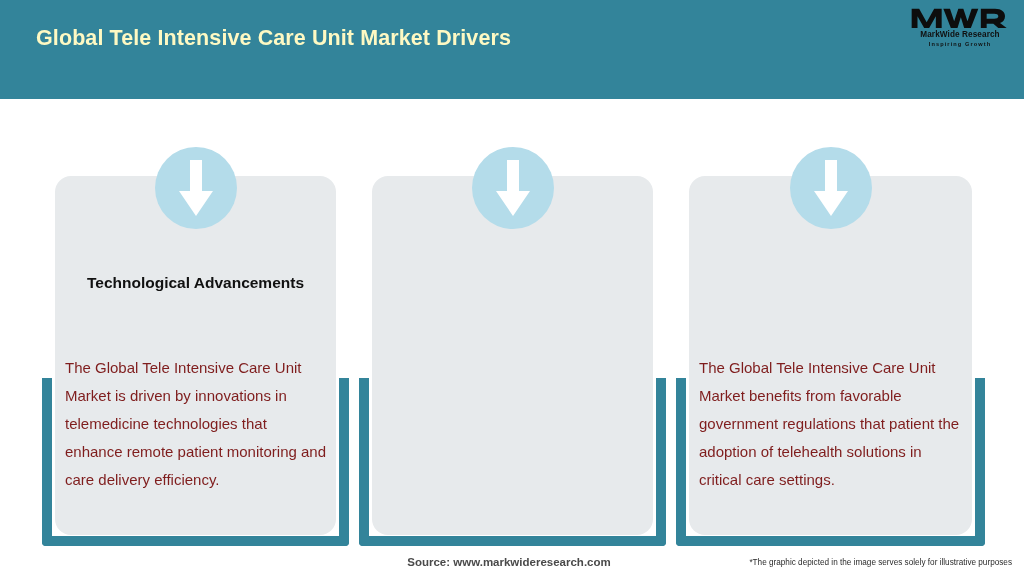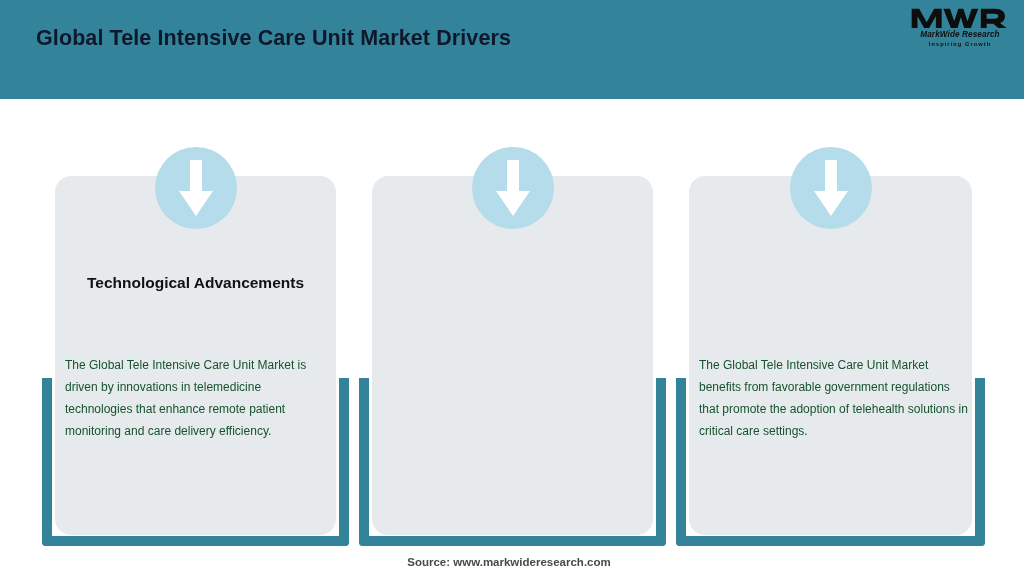--- a/index.html
+++ b/index.html
@@ -11,29 +11,29 @@
   }
   .slide { position:relative; width:1024px; height:576px; background:#ffffff; }
 
   
   .header {
     position:absolute; left:0; top:0; width:1024px; height:99px;
     background:#33849a;
   }
   .header-title {
     position:absolute; left:36px; top:26px;
-    font-size:21.5px; font-weight:bold; color:#0f172a;
+    font-size:21.5px; font-weight:bold; color:#fef9c3;
     letter-spacing:.1px; white-space:nowrap;
   }
   
   .logo { position:absolute; right:14px; top:7px; width:100px; height:46px; text-align:center; }
   .logo-mark { display:block; height:22px; }
   .logo-name {
     font-size:8.2px; font-weight:bold; color:#101010; letter-spacing:.1px;
-    line-height:10px; margin-top:1px; white-space:nowrap;font-style:italic;
+    line-height:10px; margin-top:1px; white-space:nowrap;
   }
   .logo-tag {
     font-size:5.6px; font-weight:bold; color:#101010; letter-spacing:1.1px;
     line-height:8px; white-space:nowrap;
   }
 
   
   .cards { position:absolute; left:0; top:0; width:912px; height:576px; }
 
   .card-wrap { position:absolute; top:147px; }
@@ -57,21 +57,21 @@
   }
   .card-wrap.c2 .card { width:283px; }
 
   .card-title {
     position:absolute; left:14px; right:14px; top:95px;
     text-align:center; font-size:15.5px; font-weight:bold;
     color:#111111; line-height:23px;
   }
   .card-body {
     position:absolute; left:10px; right:10px; top:178px;
-    font-size:12px; color:#14532d; line-height:22px;
+    font-size:15px; color:#7f1d1d; line-height:28px;
   }
   .card-wrap.c2 .card-body { right:4px; }
 
   
   .circle {
     position:absolute; left:50%; top:0; transform:translateX(-50%);
     width:82px; height:82px; border-radius:50%;
     background:#b4dcea;
   }
   .circle svg { position:absolute; left:24px; top:13px; }
@@ -129,26 +129,27 @@
       <div class="circle">
         <svg width="34" height="56" viewBox="0 0 34 56">
           <path d="M11 0 H23 V31 H34 L17 56 L0 31 H11 Z" fill="#ffffff"></path>
         </svg>
       </div>
     </div>
 
     <div class="card-wrap c2">
       <div class="frame"></div>
       <div class="card">
-        <div class="card-body">The Global Tele Intensive Care Unit Market benefits from favorable government regulations that promote the adoption of telehealth solutions in critical care settings.</div>
+        <div class="card-body">The Global Tele Intensive Care Unit Market benefits from favorable government regulations that patient the adoption of telehealth solutions in critical care settings.</div>
       </div>
       <div class="circle">
         <svg width="34" height="56" viewBox="0 0 34 56">
           <path d="M11 0 H23 V31 H34 L17 56 L0 31 H11 Z" fill="#ffffff"></path>
         </svg>
       </div>
     </div>
 
   </div>
 
   <div class="source">Source: www.markwideresearch.com</div>
+  <div class="disclaimer">*The graphic depicted in the image serves solely for illustrative purposes</div>
 
 </div>
 
 </body></html>

